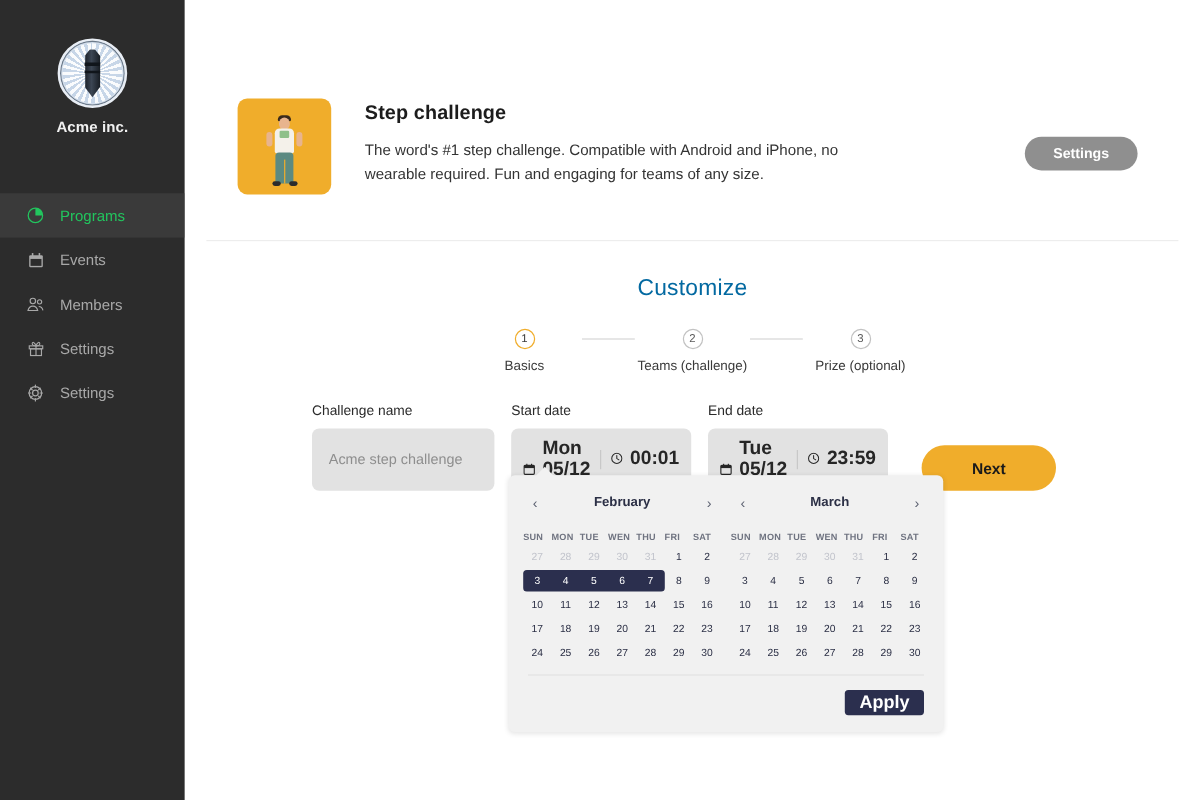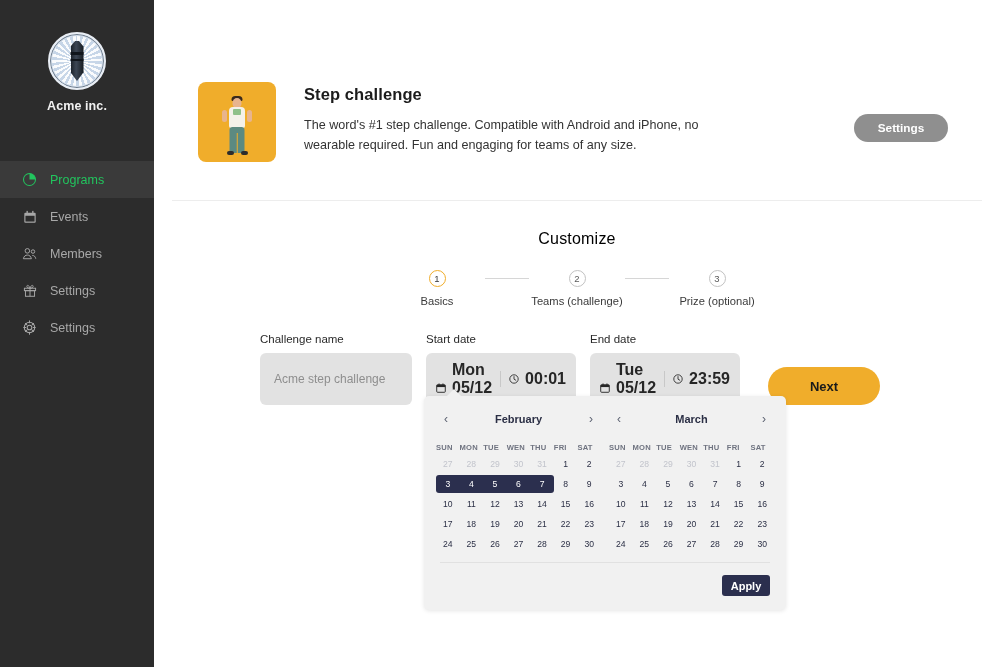--- a/index.html
+++ b/index.html
@@ -120,21 +120,21 @@
   }
 
   .divider {
     margin: 38px 18px 0 18px;
     height: 1px; background: #ededed;
   }
 
   
   .customize-title {
     text-align: center; margin-top: 29px;
-    font-size: 16px; font-weight: 400; color: #000000;
+    font-size: 19px; font-weight: 400; color: #0369a1;
     letter-spacing: .2px;
   }
   .stepper {
     margin-top: 22px;
     display: flex; justify-content: center; align-items: flex-start;
   }
   .step { display: flex; flex-direction: column; align-items: center; width: 96px; }
   .step-circle {
     width: 17px; height: 17px; border-radius: 50%;
     border: 1.3px solid #c2c2c2; color: #5a5a5a;
@@ -209,23 +209,23 @@
     position: absolute; z-index: 1; top: -1px; height: 18px;
     background: #2b2f4e; border-radius: 3px;
     left: 0; width: 71.4285%;
   }
   .cal-footer {
     margin: 10px 16px 0 16px; border-top: 1px solid #e1e1e1;
     padding: 12px 0 14px 0;
     display: flex; justify-content: flex-end;
   }
   .apply-btn {
-    width: 48px; height: 21px; border-radius: 3px;
+    width: 66px; height: 21px; border-radius: 3px;
     background: #2b2f4e; color: #fff;
-    font-size: 11px; font-weight: 700; border: none; cursor: pointer;
+    font-size: 15px; font-weight: 700; border: none; cursor: pointer;
     font-family: "Liberation Sans", sans-serif;
   }
 </style>
 </head>
 <body>
 
 <div class="app">
 
   <aside class="sidebar">
     <div class="brand">

